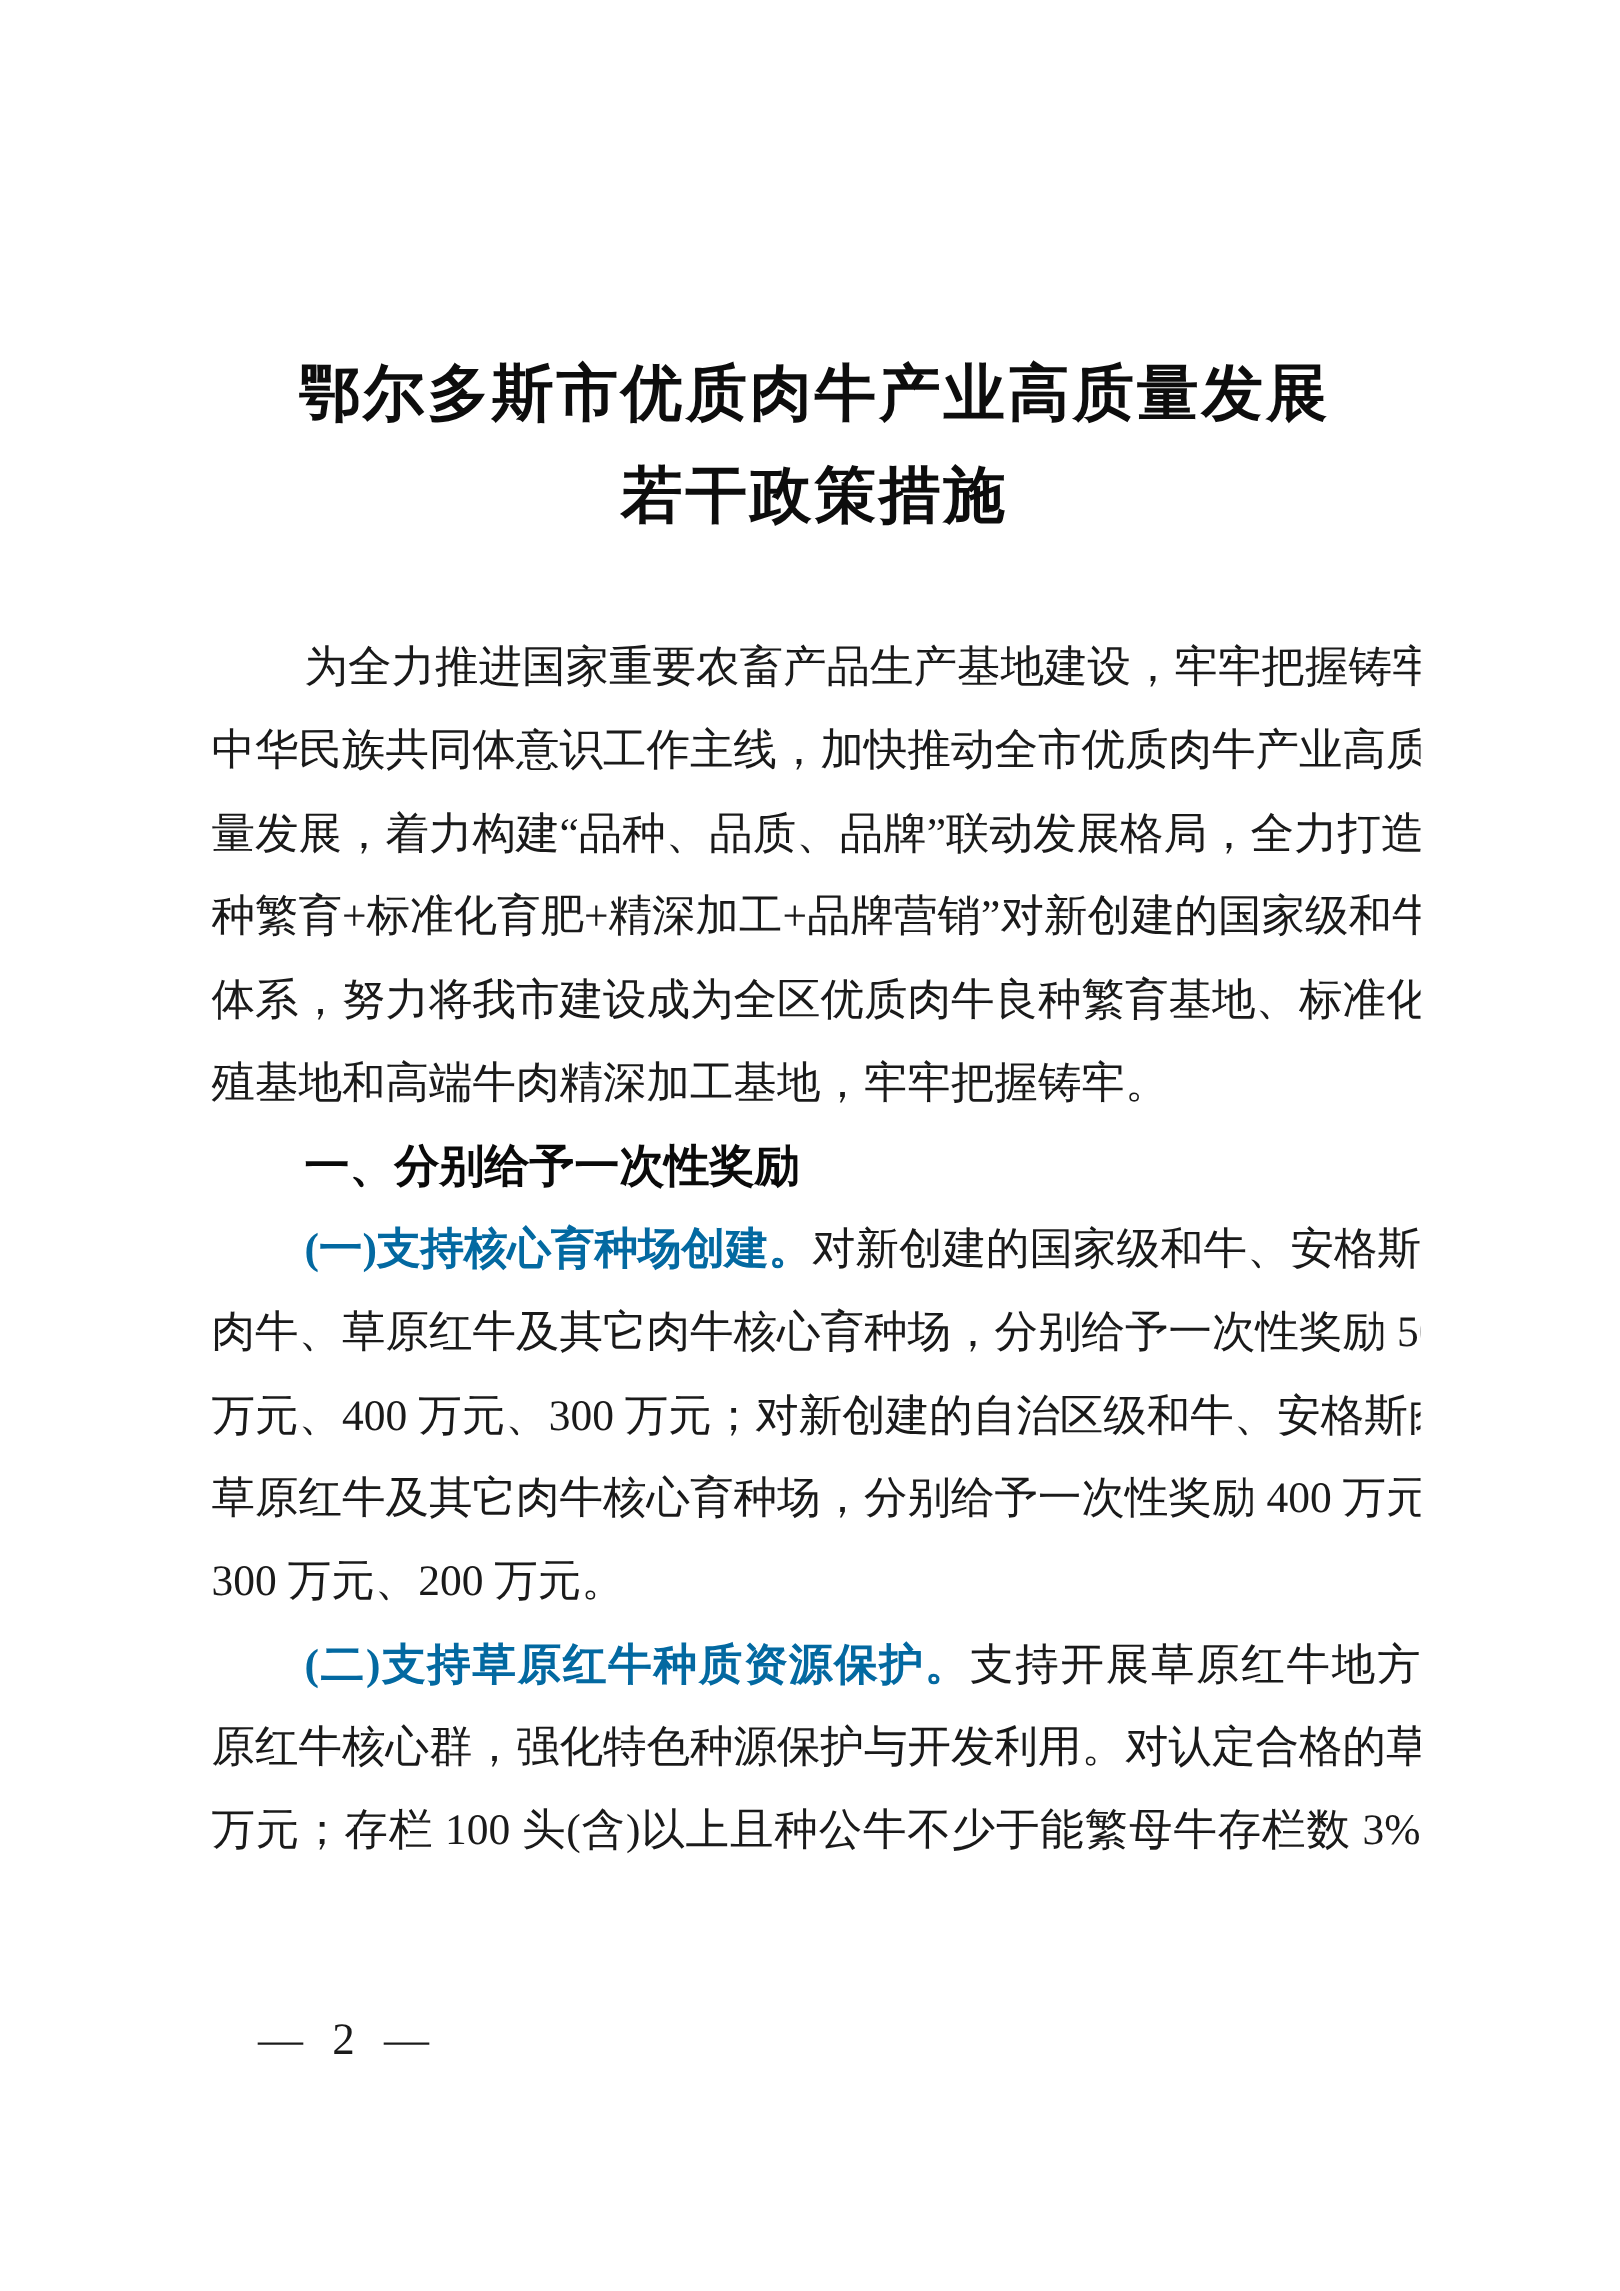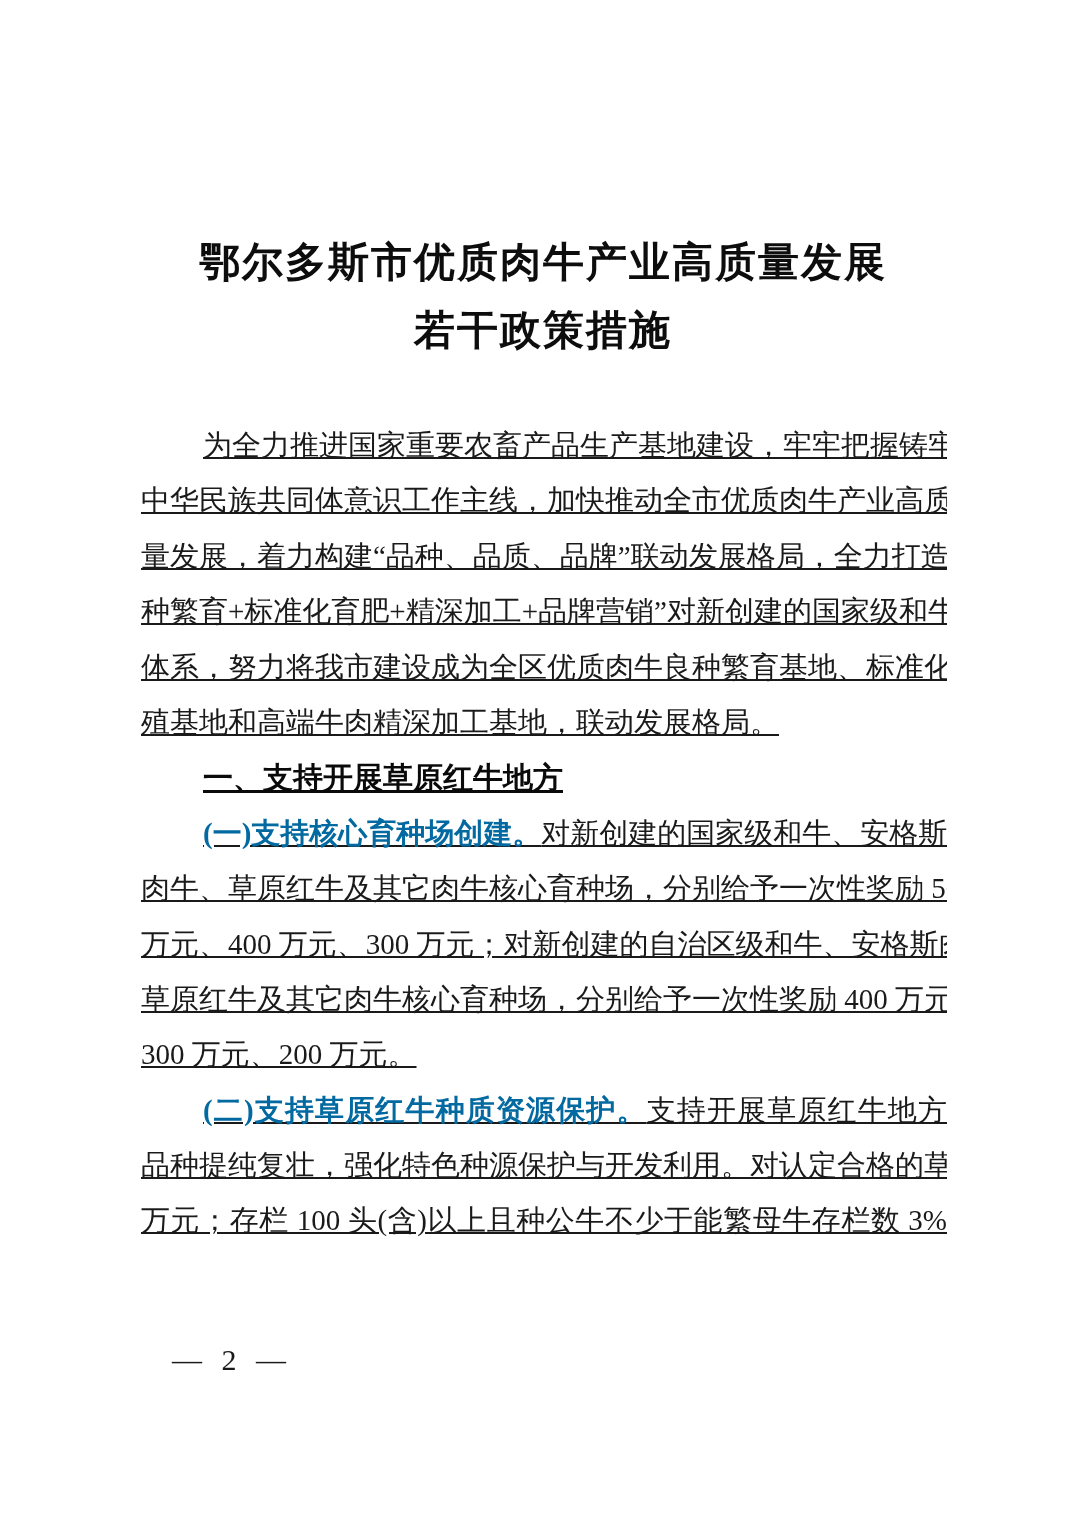--- a/index.html
+++ b/index.html
@@ -36,21 +36,20 @@
     font-size: 29px;
     color: #1a1a1a;
   }
   .bline {
     line-height: 55.4px;
     height: 55.4px;
     text-align: justify;
     text-align-last: justify;
     white-space: nowrap;
     overflow: hidden;
-    text-decoration: underline;
   }
   .bline.para-end {
     text-align-last: left;
   }
   .bline.indent {
     padding-left: 62px;
   }
   .bline.heading {
     font-family: "Liberation Sans", "DejaVu Sans", sans-serif;
     font-weight: bold;
@@ -82,35 +81,35 @@
     <div>若干政策措施</div>
   </div>
 
   <div class="body-block">
 
     <div class="bline indent">为全力推进国家重要农畜产品生产基地建设，牢牢把握铸牢</div>
     <div class="bline">中华民族共同体意识工作主线，加快推动全市优质肉牛产业高质</div>
     <div class="bline">量发展，着力构建“品种、品质、品牌”联动发展格局，全力打造“良</div>
     <div class="bline">种繁育+标准化育肥+精深加工+品牌营销”对新创建的国家级和牛</div>
     <div class="bline">体系，努力将我市建设成为全区优质肉牛良种繁育基地、标准化养</div>
-    <div class="bline para-end">殖基地和高端牛肉精深加工基地，联动发展格局。</div>
+    <div class="bline para-end">殖基地和高端牛肉精深加工基地，牢牢把握铸牢。</div>
 
-    <div class="bline heading indent">一、支持开展草原红牛地方</div>
+    <div class="bline heading indent">一、分别给予一次性奖励</div>
 
     <div class="bline indent">
       <span class="lead">(一)支持核心育种场创建。</span><span>对新创建的国家级和牛、安格斯</span>
     </div>
     <div class="bline">肉牛、草原红牛及其它肉牛核心育种场，分别给予一次性奖励 500</div>
     <div class="bline">万元、400 万元、300 万元；对新创建的自治区级和牛、安格斯肉牛、</div>
     <div class="bline">草原红牛及其它肉牛核心育种场，分别给予一次性奖励 400 万元、</div>
     <div class="bline para-end">300 万元、200 万元。</div>
 
     <div class="bline indent">
       <span class="lead">(二)支持草原红牛种质资源保护。</span><span>支持开展草原红牛地方</span>
     </div>
-    <div class="bline">品种提纯复壮，强化特色种源保护与开发利用。对认定合格的草</div>
+    <div class="bline">原红牛核心群，强化特色种源保护与开发利用。对认定合格的草</div>
     <div class="bline">万元；存栏 100 头(含)以上且种公牛不少于能繁母牛存栏数 3%</div>
 
   </div>
 
   <div class="page-number">— 2 —</div>
 
 </div>
 
 </body></html>

